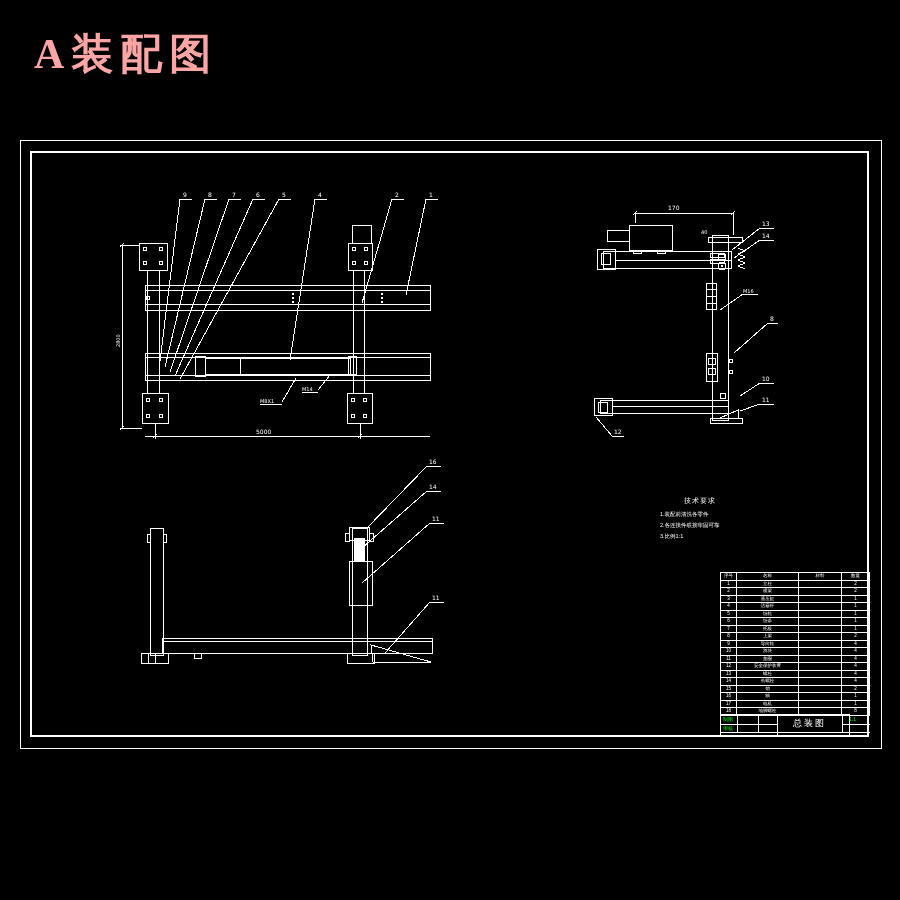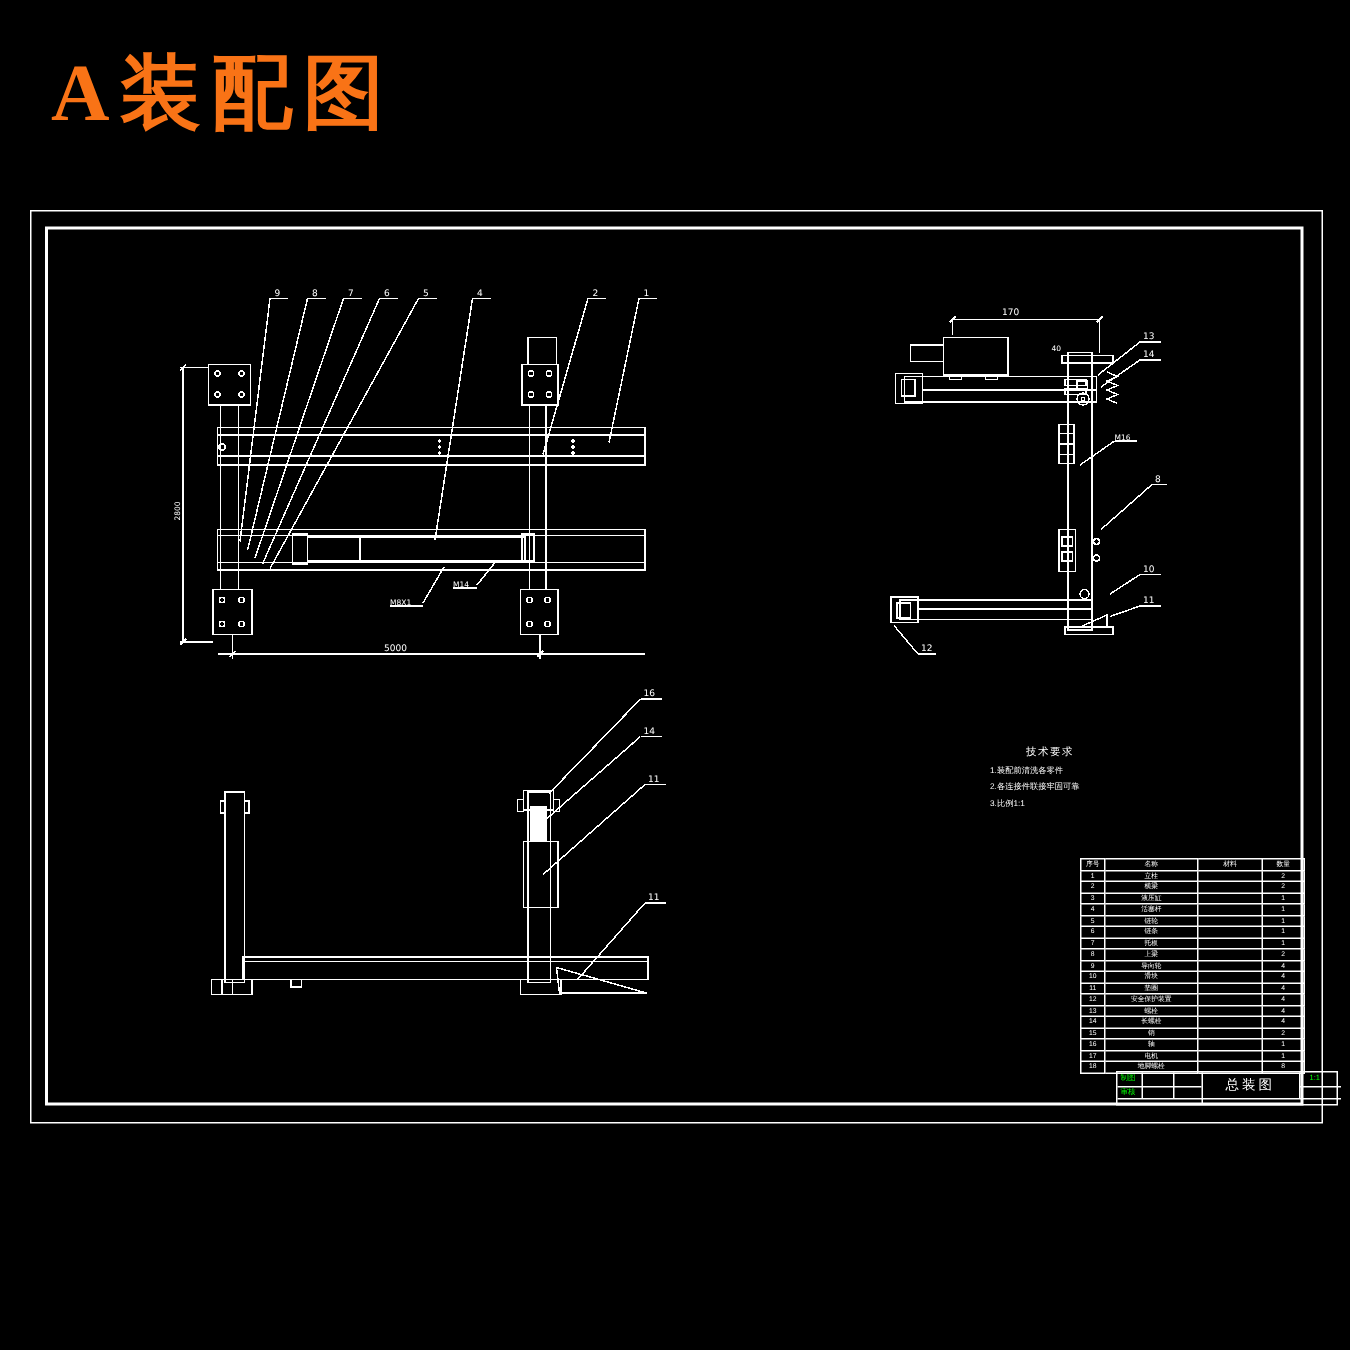--- a/index.html
+++ b/index.html
@@ -2,21 +2,21 @@
 <html><head>
 <meta charset="utf-8">
 <style>
   html,body{margin:0;padding:0;}
   body{
     width:900px;height:900px;background:#000;position:relative;overflow:hidden;
     font-family:"Liberation Sans",sans-serif;
   }
   .abs{position:absolute;}
   #main-title{
-    left:34px;top:26px;color:#f97316;font-size:54px;letter-spacing:7px;
+    left:34px;top:26px;color:#fca5a5;font-size:42px;letter-spacing:7px;
     font-family:"Liberation Serif",serif;font-weight:bold;white-space:nowrap;
   }
   #outer-frame{left:20px;top:140px;width:860px;height:607px;border:1px solid #fff;}
   #inner-frame{left:30px;top:151px;width:839px;height:586px;border:2px solid #fff;box-sizing:border-box;}
   svg{position:absolute;overflow:visible;}
   svg *{vector-effect:non-scaling-stroke;}
   .ln{stroke:#fff;stroke-width:1;fill:none;shape-rendering:crispEdges;}
   .lnfill{stroke:#fff;stroke-width:1;fill:#fff;shape-rendering:crispEdges;}
   text{fill:#fff;font-family:"DejaVu Sans","Liberation Sans",sans-serif;}
   .balloon{font-size:6px;}
@@ -27,21 +27,21 @@
   #tech-req .th{font-size:7px;margin-left:24px;margin-bottom:3px;letter-spacing:1px;}
   #tech-req .tl{font-size:5.5px;line-height:11px;white-space:nowrap;}
   
   #parts-table{left:720px;top:572px;width:149px;border-collapse:collapse;table-layout:fixed;}
   #parts-table td,#parts-table th{
     border:1px solid #fff;color:#fff;font-size:4.5px;font-weight:normal;
     padding:0;margin:0;height:6.5px;line-height:6.5px;text-align:center;
     overflow:hidden;white-space:nowrap;
   }
   
-  #title-block{left:720px;top:714px;width:148px;height:23px;border:1px solid #fff;box-sizing:border-box;margin-left:24px;}
+  #title-block{left:720px;top:714px;width:130px;height:23px;border:1px solid #fff;box-sizing:border-box;}
   #title-block .vl,#title-block .hl{position:absolute;background:#fff;}
   #title-block .vl{width:1px;}
   #title-block .hl{height:1px;}
   .green{color:#0f0;}
   #tb-title{position:absolute;left:56px;top:2px;width:65px;text-align:center;
     color:#fff;font-size:9px;letter-spacing:2px;white-space:nowrap;}
   .tb-small{position:absolute;font-size:5px;line-height:5px;white-space:nowrap;}
 </style>
 </head>
 <body>

